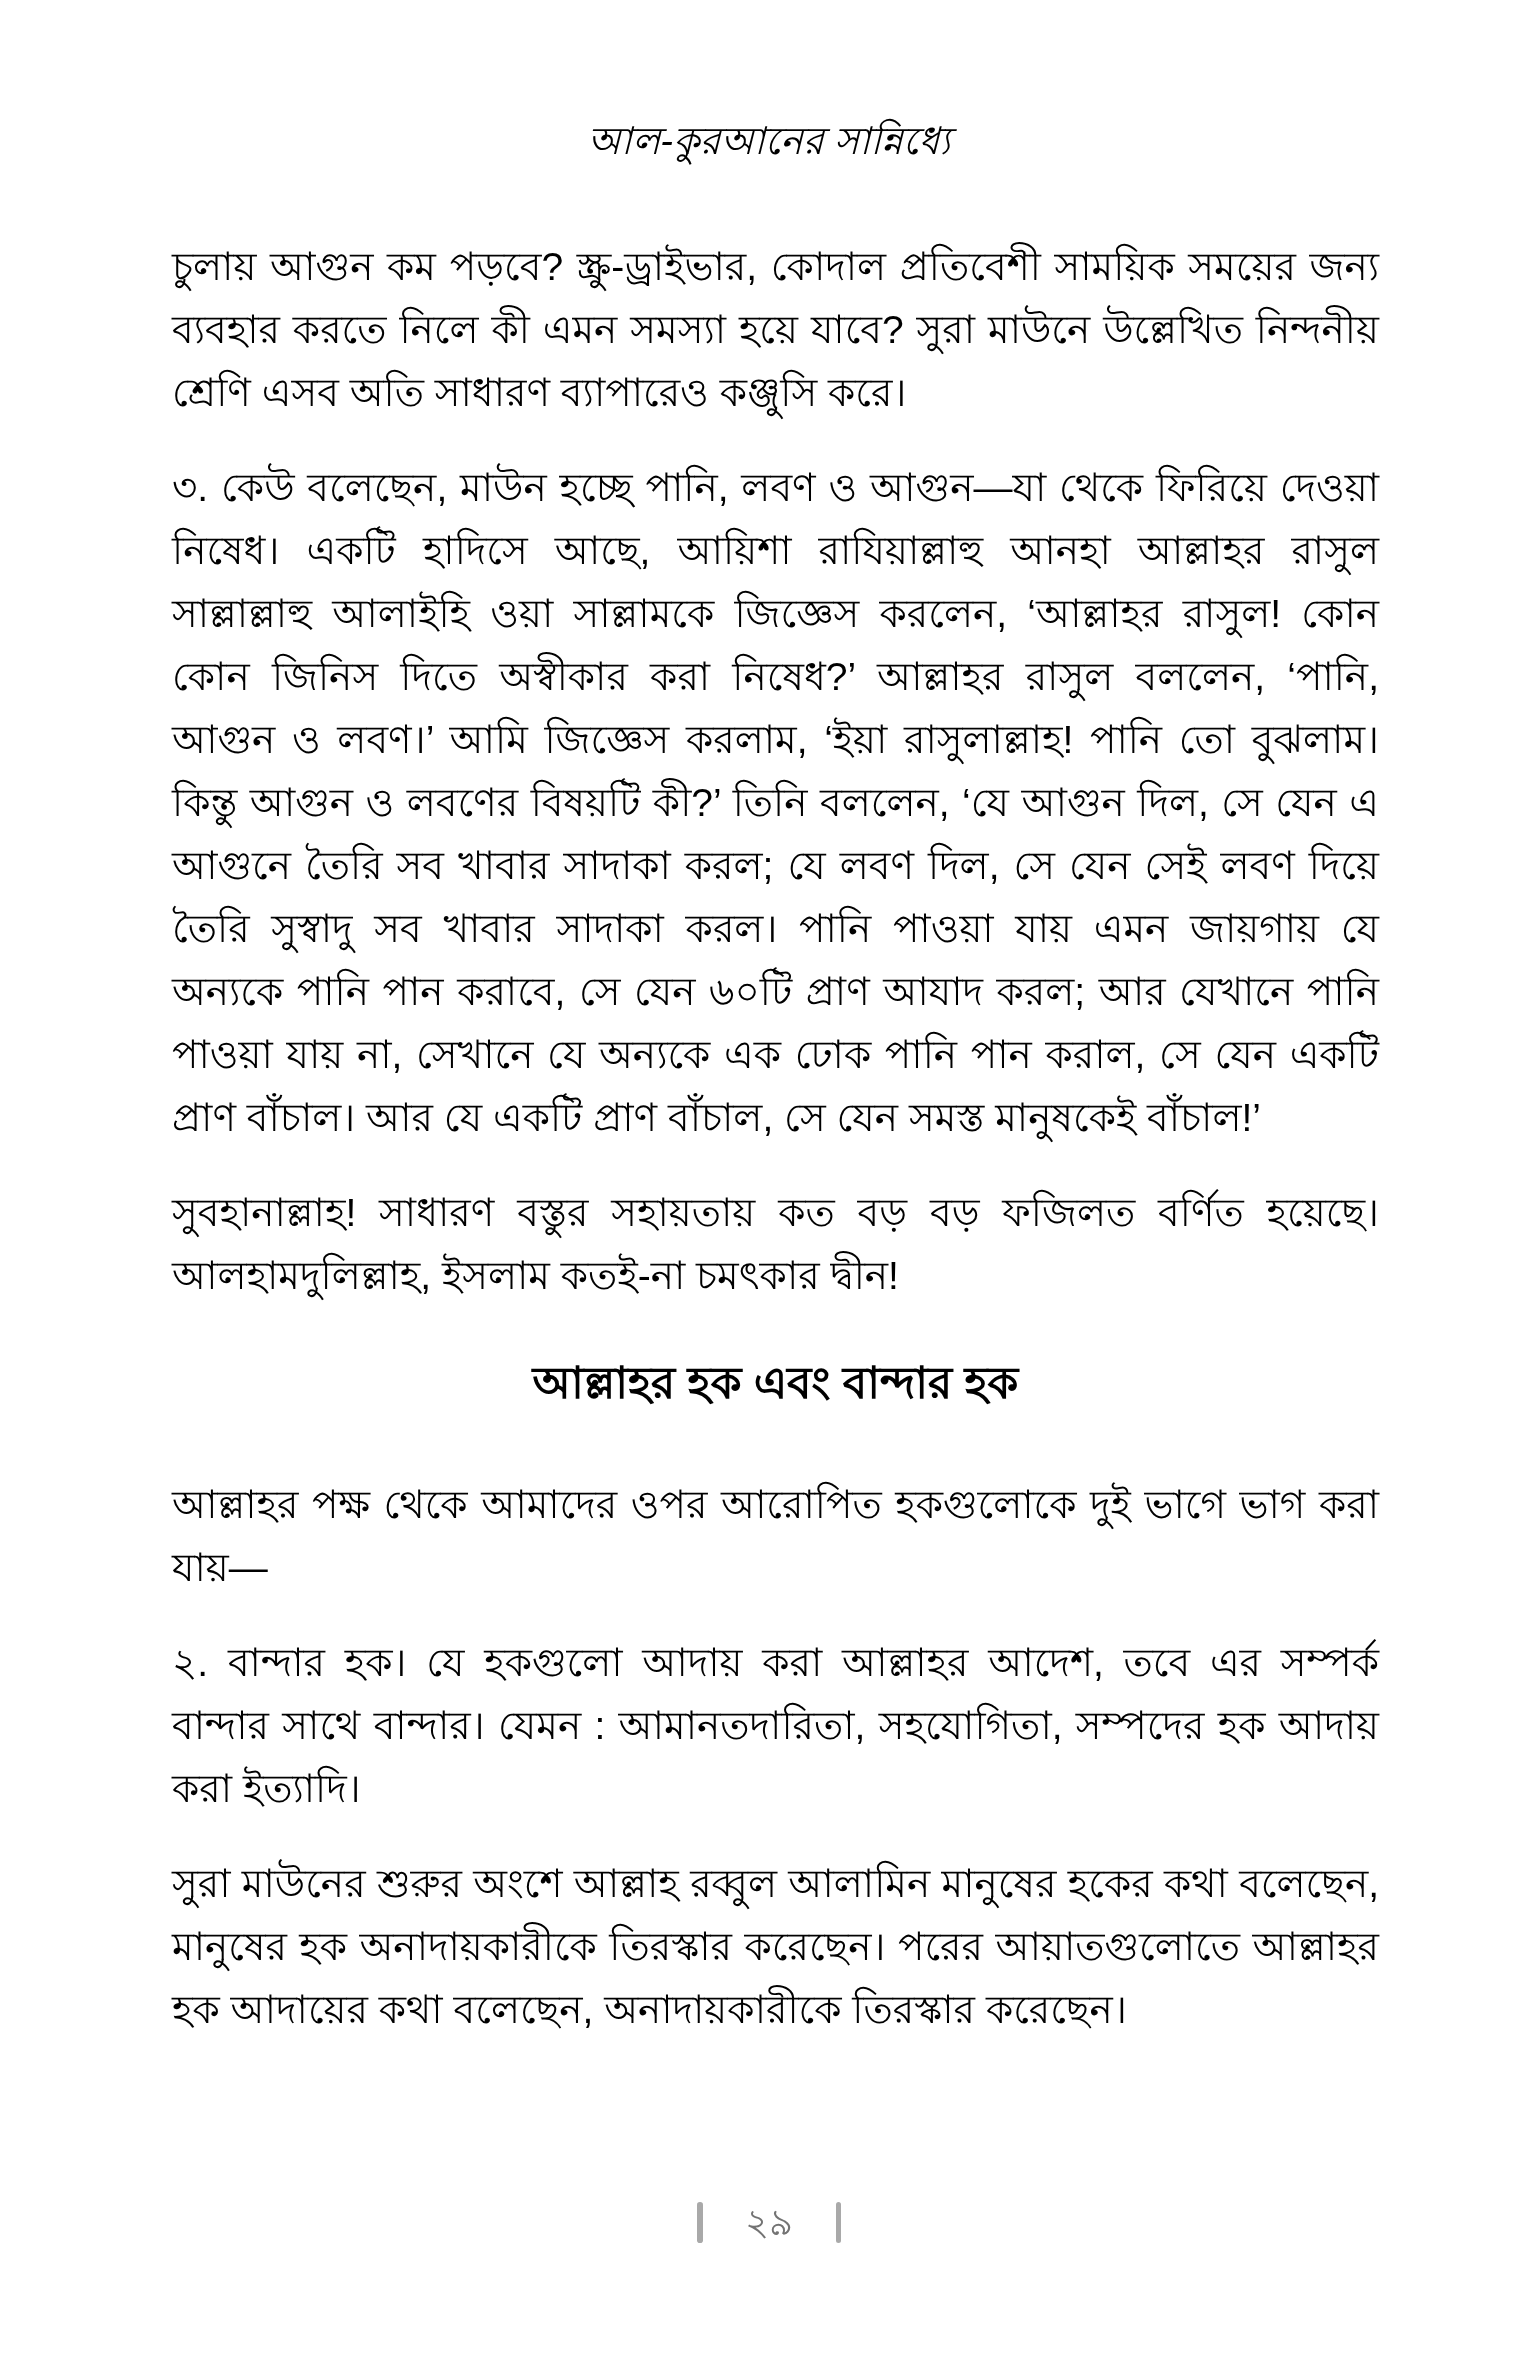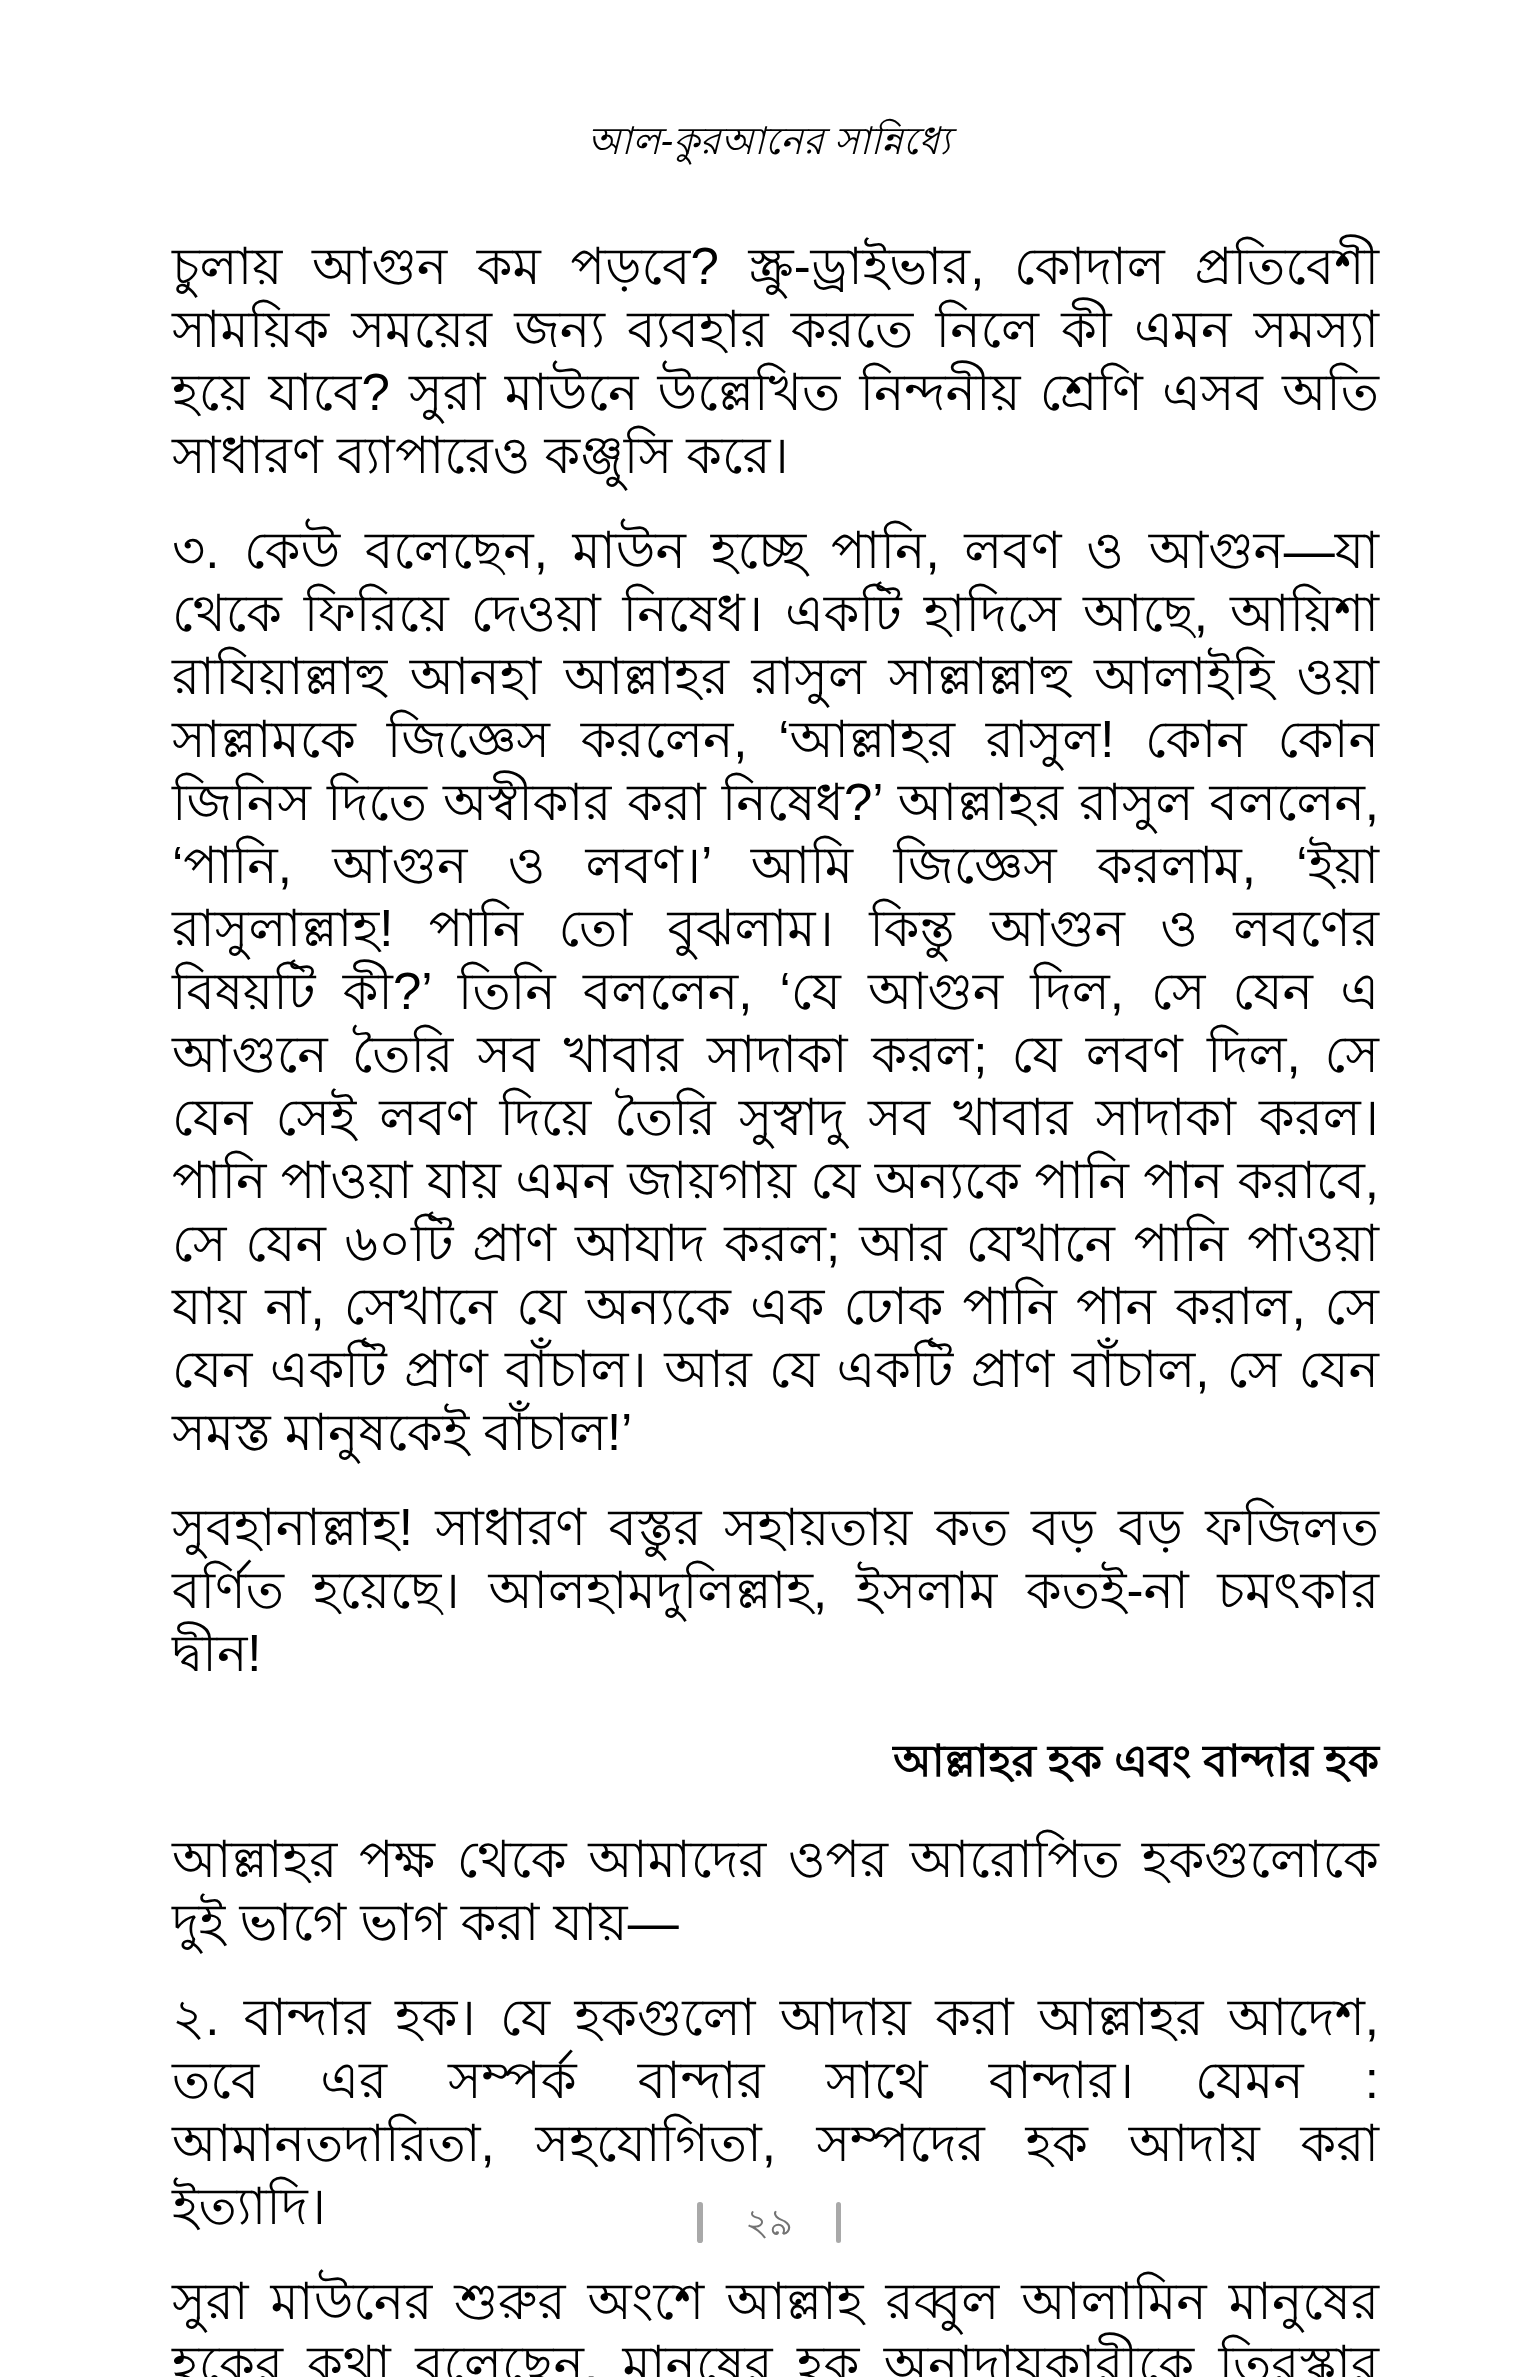--- a/index.html
+++ b/index.html
@@ -27,32 +27,32 @@
     line-height: 1.3;
     color: #000000;
   }
   .content {
     position: absolute;
     top: 235px;
     left: 172px;
     width: 1207px;
   }
   .para {
-    font-size: 51px;
+    font-size: 39px;
     line-height: 63px;
     text-align: justify;
     margin: 0 0 32px 0;
     color: #000000;
   }
   .section-heading {
     font-size: 44px;
     font-weight: bold;
-    text-align: right;
+    text-align: center;
     line-height: 56px;
-    margin: 48px 0 39px 0;
+    margin: 48px 0 62px 0;
     color: #000000;
   }
   .page-footer {
     position: absolute;
     top: 2202px;
     left: 0;
     width: 100%;
     display: flex;
     justify-content: center;
     align-items: center;

